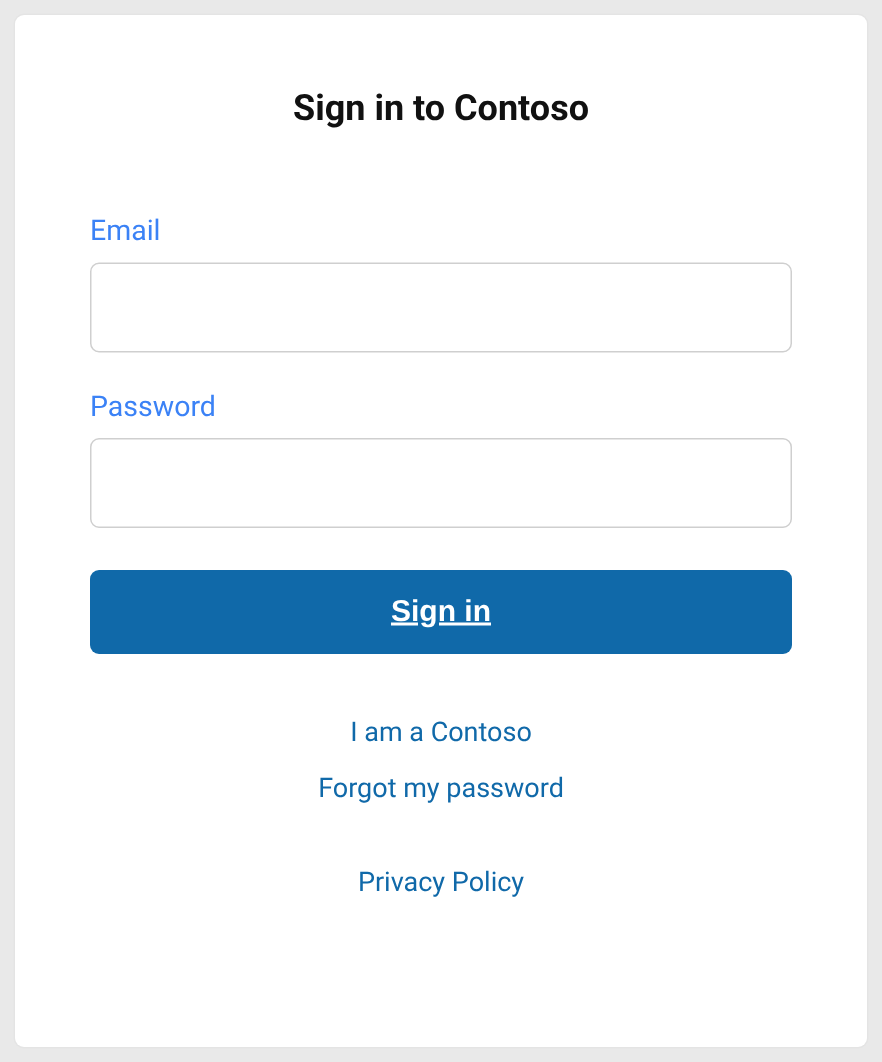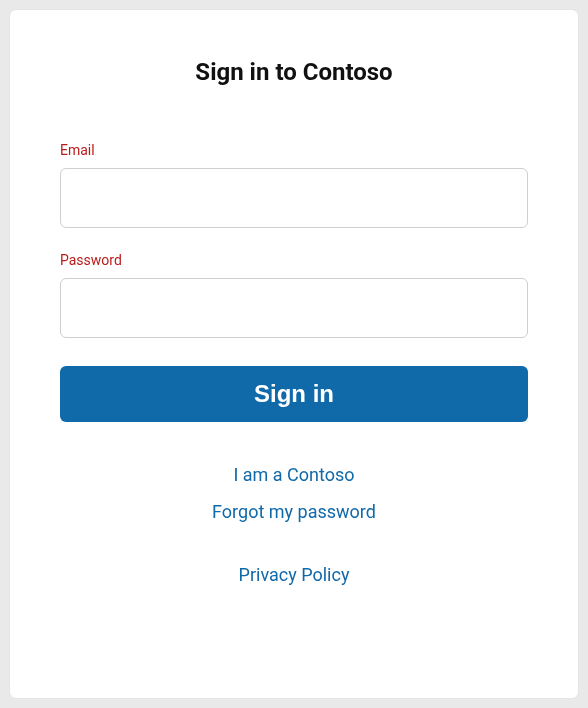--- a/index.html
+++ b/index.html
@@ -29,45 +29,46 @@
       font-weight: 700;
       color: #111;
       text-align: center;
       margin-bottom: 56px;
     }
     .form-group {
       margin-bottom: 20px;
     }
     .label {
       display: block;
-      font-size: 14px;
-      color: #b91c1c;
+      font-size: 19px;
+      color: #3b82f6;
       margin-bottom: 10px;
       margin-top: 24px;
     }
     .input {
       width: 100%;
       height: 60px;
       border: 1px solid #cfcfcf;
       border-radius: 6px;
       font-size: 16px;
       padding: 0 14px;
       background: #fff;
     }
     .submit-btn {
       width: 100%;
       height: 56px;
       background: #1069a9;
       color: #ffffff;
       border: none;
       border-radius: 6px;
-      font-size: 24px;
+      font-size: 20px;
       font-weight: 700;
       cursor: pointer;
       margin-top: 8px;
+      text-decoration: underline;
     }
     .links {
       margin-top: 42px;
       text-align: center;
     }
     .link {
       display: block;
       color: #1069a9;
       font-size: 18px;
       text-decoration: none;

